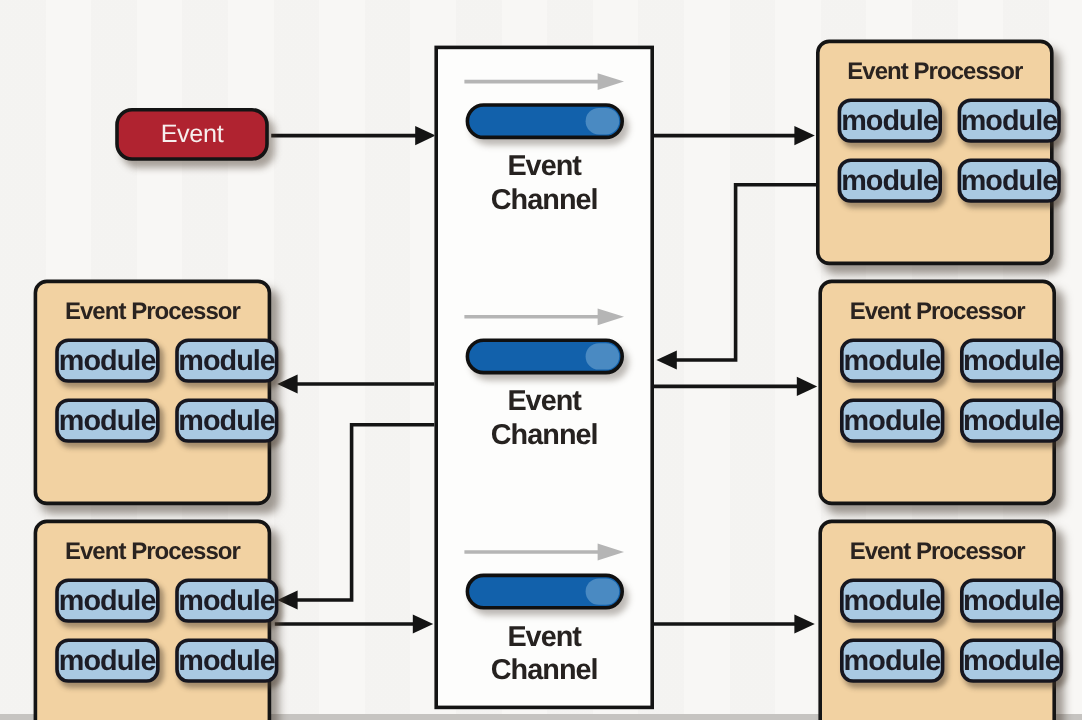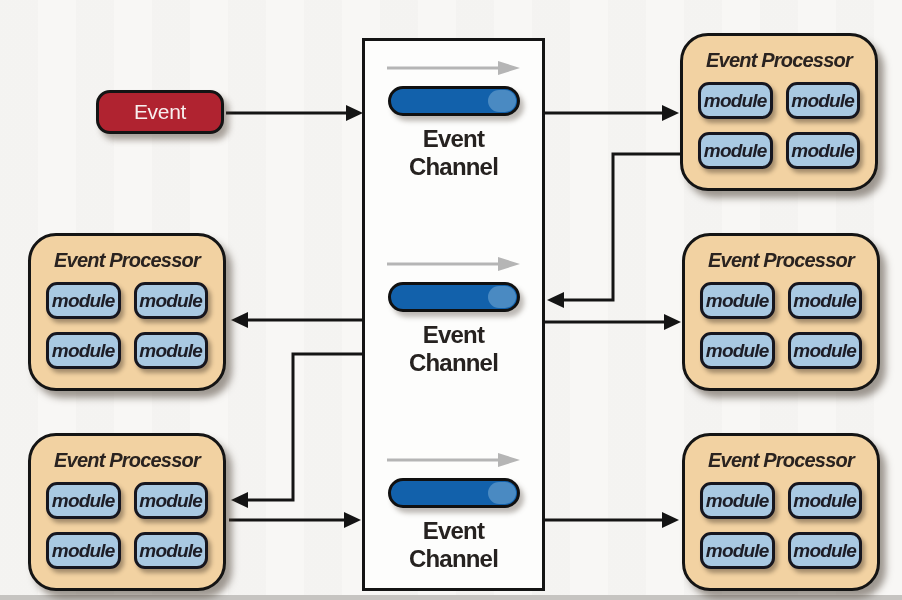--- a/index.html
+++ b/index.html
@@ -42,42 +42,41 @@
     content:""; position:absolute; right:1px; top:1px; width:28px; height:22px;
     border-radius:14px; background:#4a8ac2;
   }
   .channel-label {
     margin-top:9px; font-size:24px; font-weight:700; color:#262220;
     letter-spacing:-0.8px; line-height:1.18; white-space:pre-line;
   }
 
   
   .processor {
-    position:absolute; width:198px; height:158px; z-index:2;
-    background:#f2d2a2; border:3px solid #141414; border-radius:28px;
+    position:absolute; width:198px; height:188px; z-index:2;
+    background:#f2d2a2; border:3px solid #141414; border-radius:11px;
     box-shadow:6px 7px 7px rgba(70,58,45,0.5);
-    font-style:italic;
   }
   .p-left-mid  { left:28px;  top:233px; }
   .p-left-bot  { left:28px;  top:433px; }
   .p-right-top { left:680px; top:33px;  }
   .p-right-mid { left:682px; top:233px; }
   .p-right-bot { left:682px; top:433px; }
   .processor-title {
     margin-top:13px; text-align:center; font-size:20px; font-weight:700;
     color:#2a2320; letter-spacing:-0.8px;
   }
   .module-grid {
     display:grid; grid-template-columns:1fr 1fr; gap:13px 13px;
     padding:10px 15px 0 15px;
   }
   .module {
     height:37px; background:#a9c9e2; border:3px solid #16161f; border-radius:11px;
     display:flex; align-items:center; justify-content:center;
-    font-size:19px; font-weight:700; color:#1d1d26; letter-spacing:-0.8px;
+    font-size:24px; font-weight:700; color:#1d1d26; letter-spacing:-0.8px;
     box-shadow:3px 4px 4px rgba(70,58,45,0.45);
   }
 </style>
 </head>
 <body>
 
 <div class="canvas">
 
   <svg class="wires" width="902" height="600" viewBox="0 0 902 600">
     <g stroke="#141414" stroke-width="3" fill="none">

